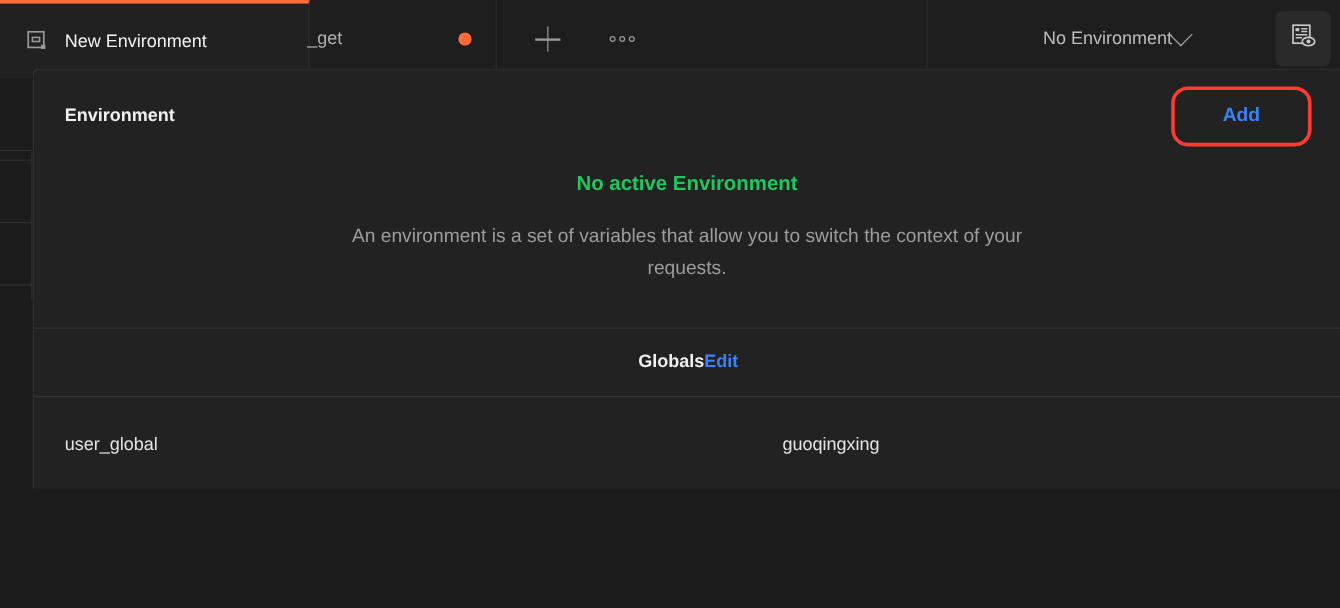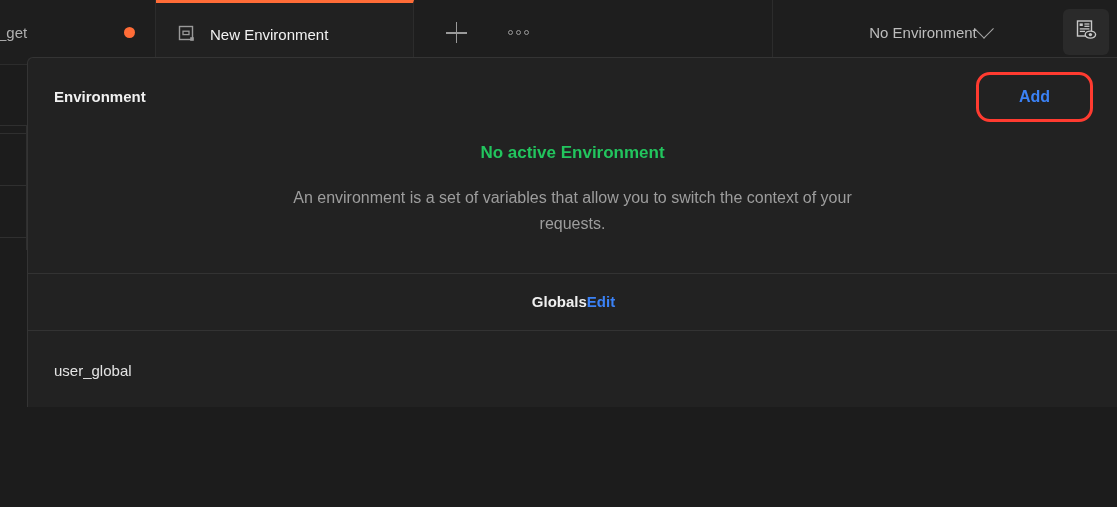--- a/index.html
+++ b/index.html
@@ -319,34 +319,34 @@
     <div class="bg-hline" style="top:0px"></div>
     <div class="bg-hline" style="top:8px"></div>
     <div class="bg-hline" style="top:60px"></div>
     <div class="bg-hline" style="top:112px"></div>
     <div class="bg-vline" style="left:26px"></div>
   </div>
 </div>
 
 <div class="tabbar">
 
-  <div class="tab tab-prev">
-    <span class="tab-label">_get</span>
-    <span class="unsaved-dot"></span>
-  </div>
-
   <div class="tab tab-active">
     <span class="env-tab-icon">
       <svg width="18" height="18" viewBox="0 0 18 18" aria-hidden="true">
         <rect x="1.5" y="1.5" width="13" height="13" fill="none" stroke="#9a9a9a" stroke-width="1.4"></rect>
         <rect x="5" y="6.2" width="6" height="3.4" fill="none" stroke="#9a9a9a" stroke-width="1.3"></rect>
         <rect x="12.2" y="12.2" width="3.6" height="3.6" fill="#9a9a9a"></rect>
       </svg>
     </span>
     <span class="tab-label">New Environment</span>
+  </div>
+
+  <div class="tab tab-prev">
+    <span class="tab-label">_get</span>
+    <span class="unsaved-dot"></span>
   </div>
 
   <div class="tab-actions">
     <div class="icon-btn">
       <span class="plus-glyph"></span>
     </div>
     <div class="icon-btn">
       <span class="dots-glyph">
           <i></i>
           <i></i>
@@ -396,16 +396,17 @@
   <div class="globals-header">
     <span class="globals-title">Globals</span>
     <span class="edit-link">Edit</span>
   </div>
 
   <div class="var-table">
     <div class="divider"></div>
     <div class="var-row var-body">
       <span class="col-var">user_global</span>
       <span class="col-init"></span>
+      <span class="col-cur">guoqingxing</span>
     </div>
   </div>
 
 </div>
 
 </body></html>

